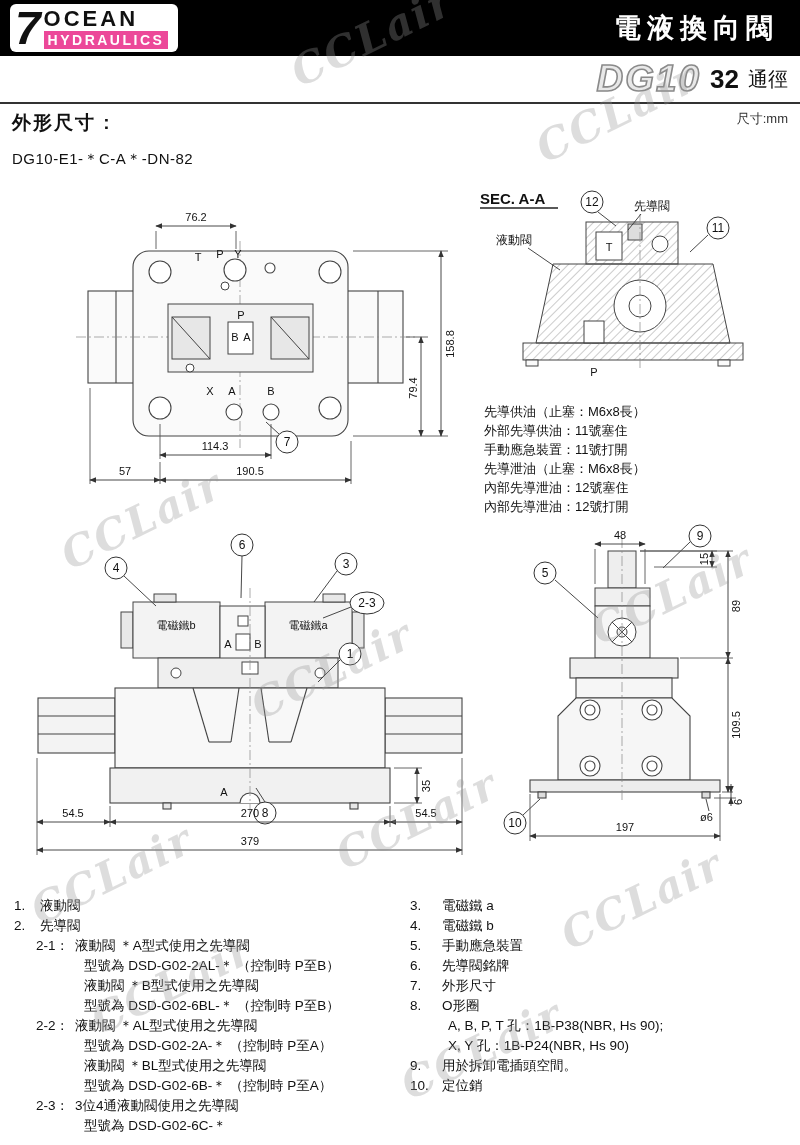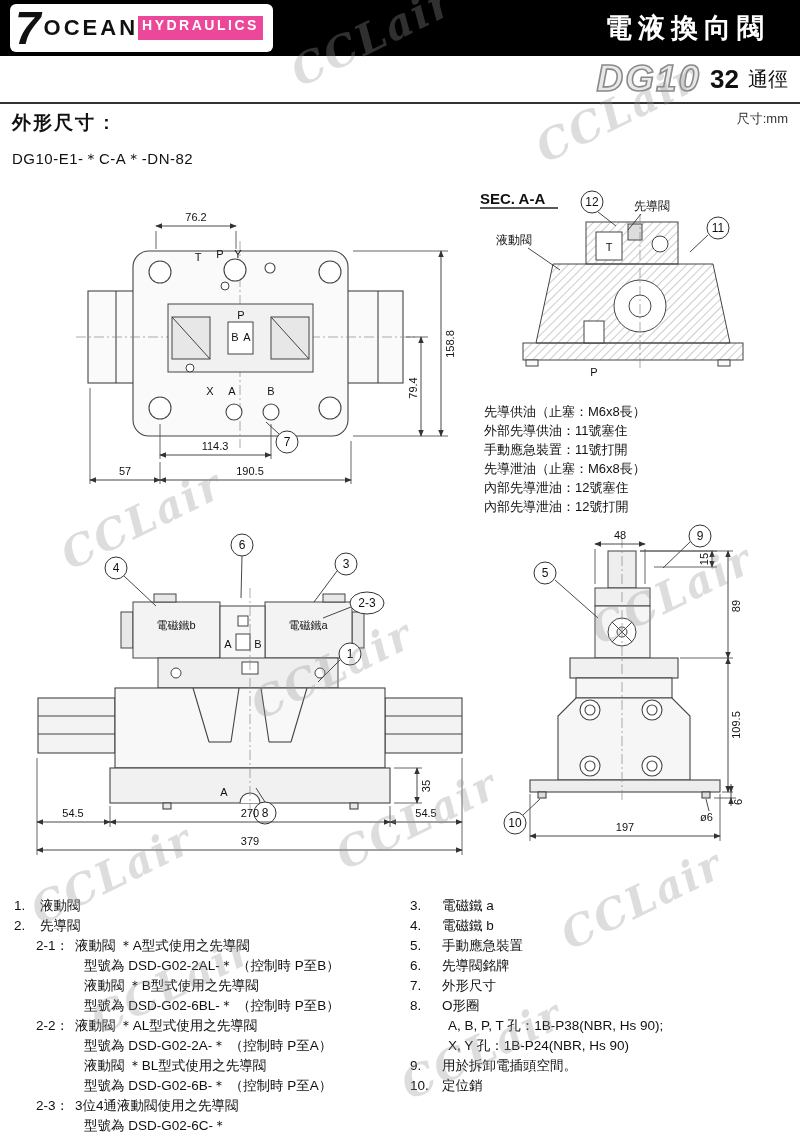--- a/index.html
+++ b/index.html
@@ -4,24 +4,24 @@
 <style>
   *{margin:0;padding:0;box-sizing:border-box}
   html,body{background:#fff}
   body{width:800px;height:1145px;font-family:"Liberation Sans","DejaVu Sans",sans-serif;color:#111;position:relative;overflow:hidden}
   .page{position:relative;width:800px;height:1145px;background:#fff;overflow:hidden}
 
   
   .topbar{height:56px;background:#000;display:flex;align-items:center;justify-content:space-between;padding:0 10px}
   .logo-box{background:#fff;border-radius:6px;display:flex;align-items:center;padding:1px 10px 1px 5px;height:48px}
   .logo-7{font-size:46px;font-weight:bold;font-style:italic;line-height:42px;margin-right:3px}
-  .logo-right{display:flex;flex-direction:row}
+  .logo-right{display:flex;flex-direction:column}
   .logo-ocean{font-size:22px;font-weight:bold;letter-spacing:3px;line-height:24px}
   .logo-strip{background:#ec4899;color:#fff;font-size:14px;font-weight:bold;letter-spacing:2.5px;padding:1px 4px;text-align:center}
-  .topbar-title{color:#fff;font-size:27px;font-weight:bold;letter-spacing:6px;margin-right:20px}
+  .topbar-title{color:#fff;font-size:27px;font-weight:bold;letter-spacing:6px;margin-right:11px}
 
   .dg-row{display:flex;justify-content:flex-end;align-items:center;height:48px;padding:2px 12px;border-bottom:2px solid #333;gap:9px}
   .dg-series{font-size:37px;font-weight:bold;font-style:italic;letter-spacing:2px;color:#e8e8e8;-webkit-text-stroke:1.6px #8a8a8a}
   .dg-size{font-size:26px;font-weight:bold}
   .dg-unit{font-size:20px}
 
   .dim-row{display:flex;justify-content:space-between;align-items:flex-start;height:36px;padding:6px 12px 0}
   .dim-label{font-size:19px;font-weight:bold;letter-spacing:2px}
   .dim-unit{font-size:13px;color:#333}
   .model-code{height:30px;padding:10px 12px 0;font-size:15px;letter-spacing:.5px}

